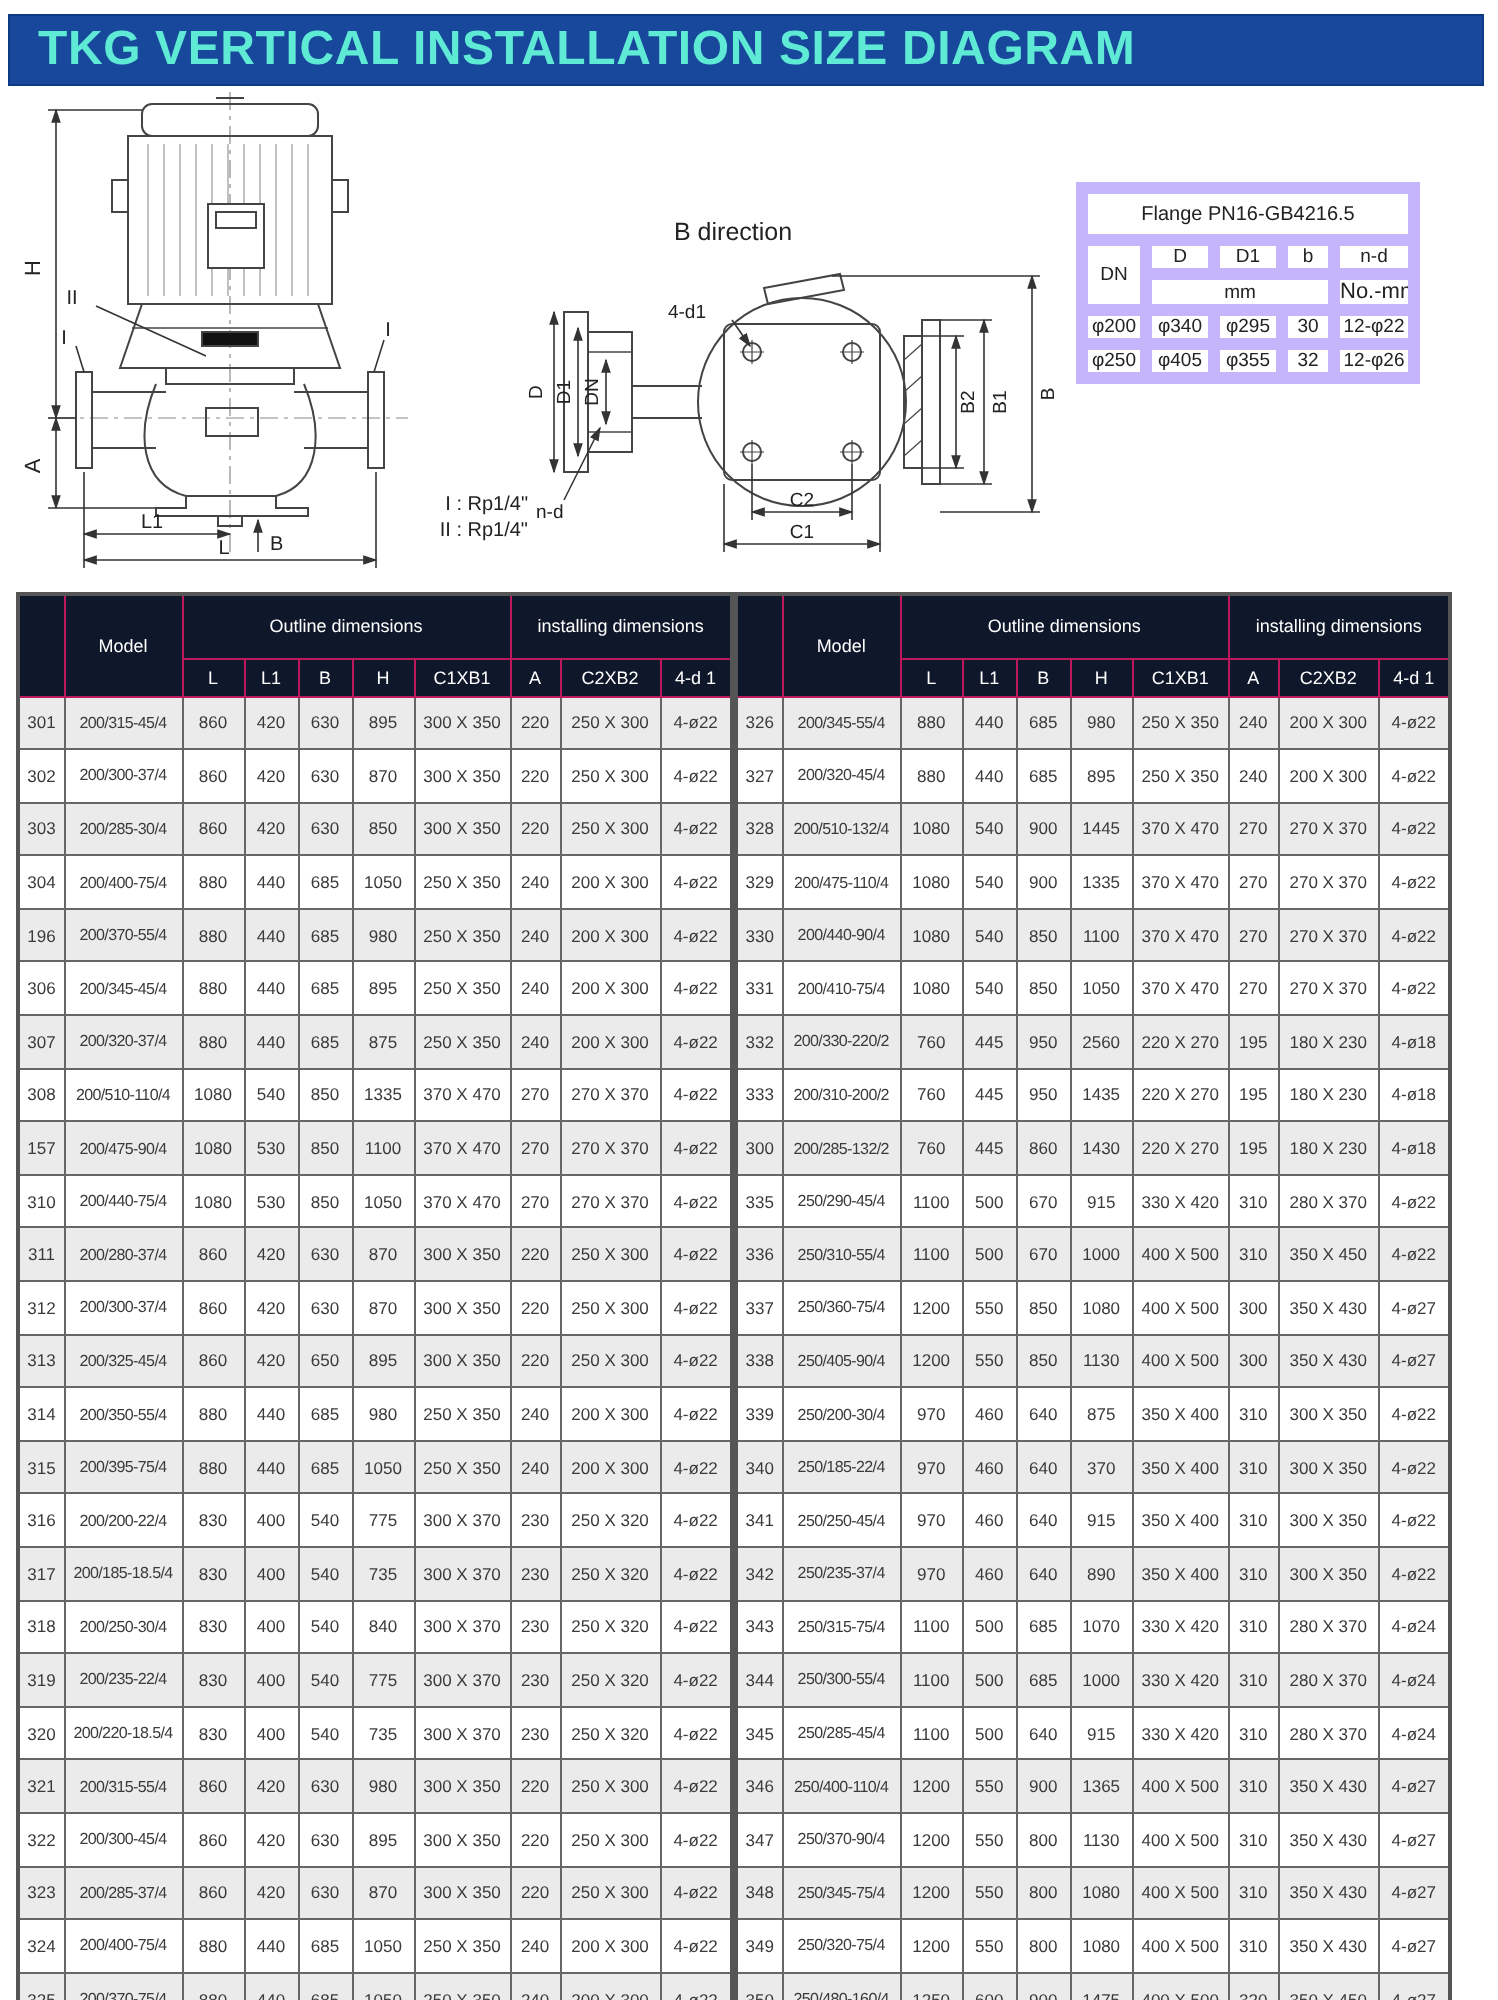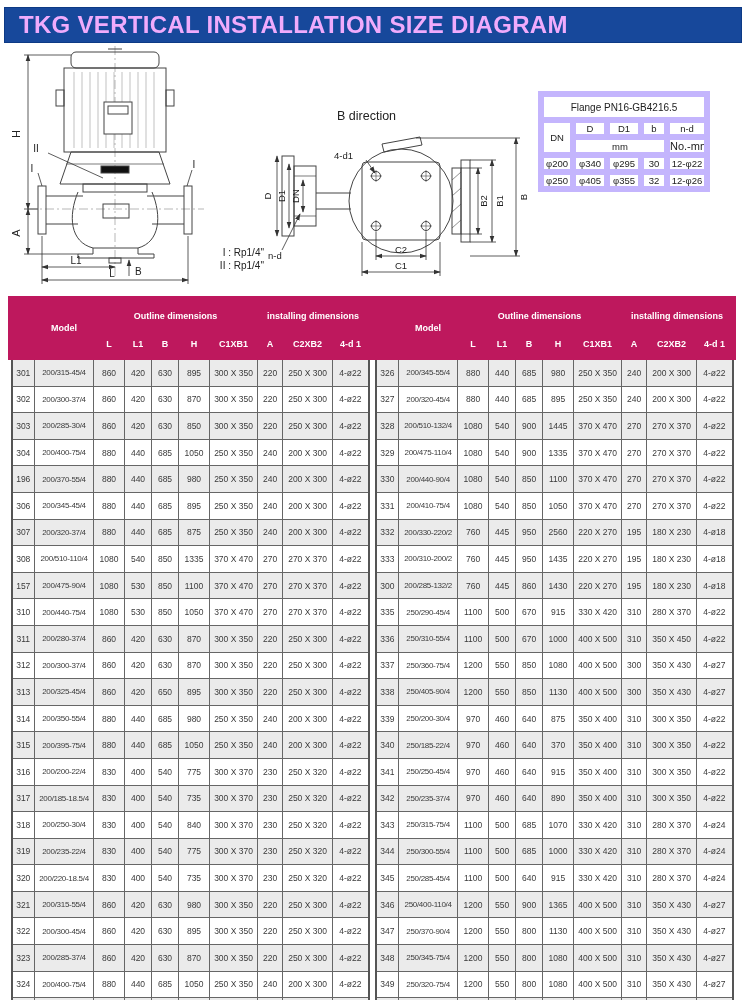--- a/index.html
+++ b/index.html
@@ -1,40 +1,40 @@
 <!DOCTYPE html>
 <html><head>
 <meta charset="utf-8">
 <style>
   html,body{margin:0;padding:0;background:#fff;}
   body{width:749px;height:1000px;position:relative;font-family:"Liberation Sans",sans-serif;}
   .title-bar{position:absolute;left:4px;top:7px;width:738px;height:36px;background:#17489b;
     border:1px solid #0d3a85;box-sizing:border-box;display:flex;align-items:center;padding-left:14px;}
-  .title-bar span{color:#f0abfc;font-size:24px;font-weight:bold;letter-spacing:.3px;white-space:nowrap;}
+  .title-bar span{color:#5eead4;font-size:24px;font-weight:bold;letter-spacing:.3px;white-space:nowrap;}
 
   
   .drawing{position:absolute;}
   svg text{font-family:"Liberation Sans",sans-serif;fill:#222;}
   .rp-notes{position:absolute;left:200px;top:246px;width:64px;font-size:10px;line-height:13px;
     color:#222;text-align:right;white-space:nowrap;}
 
   
   .flange{position:absolute;left:538px;top:91px;width:166px;border-collapse:collapse;
     font-size:9.5px;color:#222;table-layout:fixed;}
   .flange td,.flange th{border:6px solid #c4b5fd;text-align:center;padding:0;font-weight:normal;
     overflow:hidden;white-space:nowrap;}
   .flange .t-row{height:26px;font-size:10px;}
   .flange .h-row{height:16px;}
   .flange .d-row{height:17px;}
 
   
   .spec-wrap{position:absolute;left:8px;top:296px;width:714px;display:flex;}
   table.spec{width:357px;border-collapse:collapse;table-layout:fixed;font-size:8.5px;
     border:2px solid #555;}
-  table.spec th{background:#be185d;color:#fff;font-weight:bold;border:7px solid #be185d;
+  table.spec th{background:#0f172a;color:#fff;font-weight:normal;border:1px solid #be185d;
     padding:0;overflow:hidden;white-space:nowrap;}
   table.spec .grp{height:32px;font-size:9px;}
   table.spec .sub th{height:18px;font-size:9px;}
   table.spec td{border:1px solid #666;color:#3a3a3a;text-align:center;padding:0;
     overflow:hidden;white-space:nowrap;height:25.6px;}
   table.spec td.model{font-size:8px;letter-spacing:-.3px;margin-top:28px;}
   table.spec tr.stripe td{background:#ebebeb;}
 </style>
 </head>
 <body>

